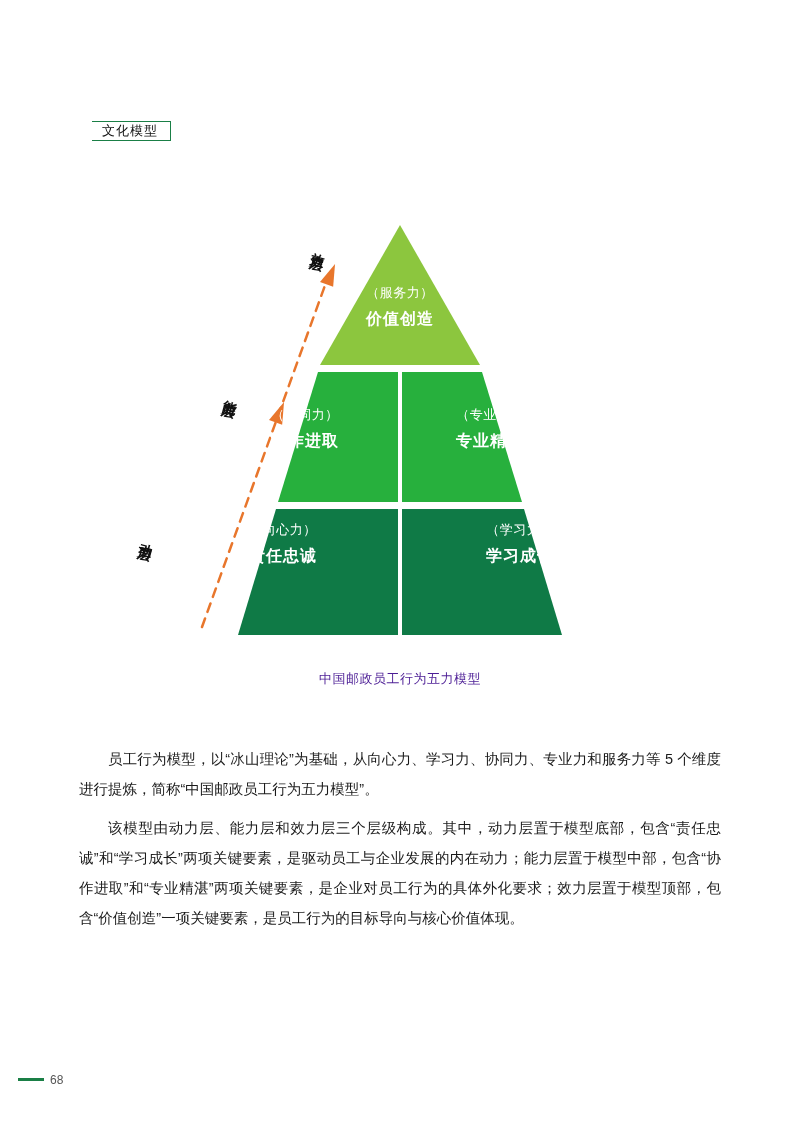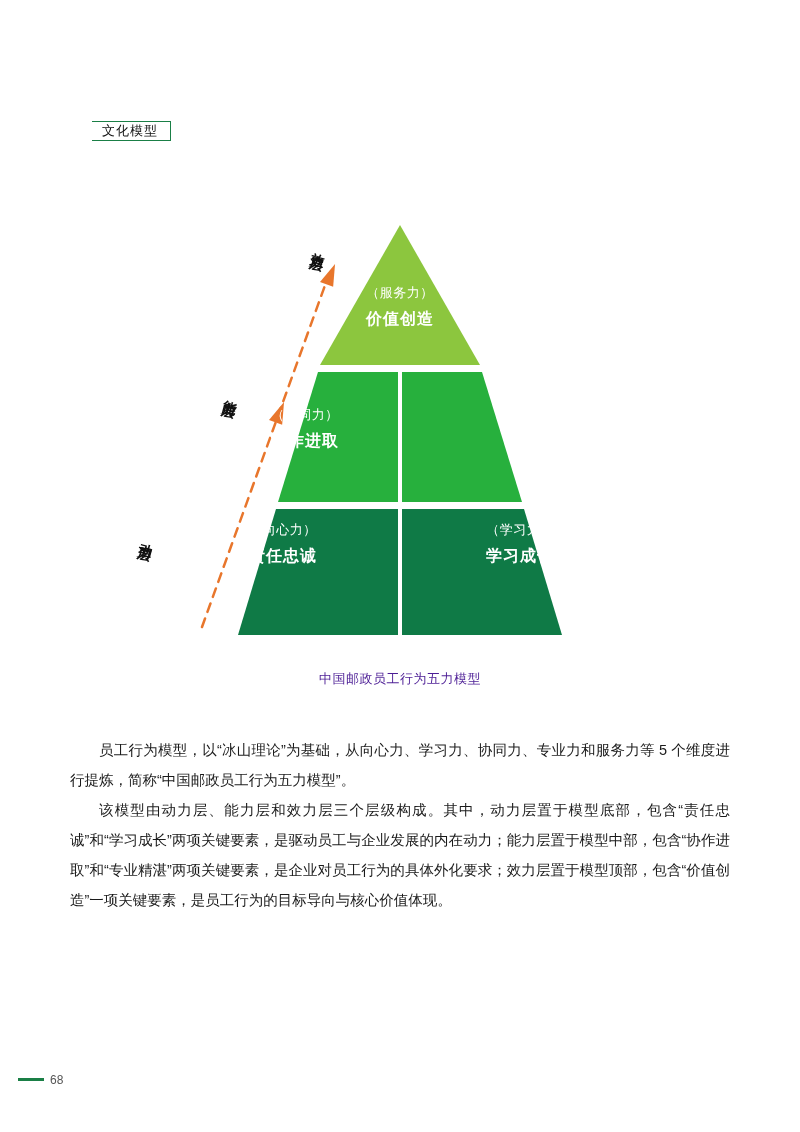--- a/index.html
+++ b/index.html
@@ -135,21 +135,21 @@
     position: absolute;
     left: 70px;
     top: 735px;
     width: 660px;
     font-size: 14.5px;
     line-height: 30px;
     color: #1a1a1a;
     text-align: justify;
   }
   .body-copy p {
-    margin: 0;
+    margin: 9px;
     text-indent: 2em;
   }
 
   
   .footer-rule {
     position: absolute;
     left: 18px;
     top: 1078px;
     width: 26px;
     height: 3px;
@@ -199,20 +199,24 @@
   <div class="blk-label lbl-mid-left">
     <span class="sub">（协同力）</span>
     <span class="main">协作进取</span>
   </div>
 
   <div class="blk-label lbl-top">
     <span class="sub">（服务力）</span>
     <span class="main">价值创造</span>
   </div>
 
+  <div class="blk-label lbl-mid-right">
+    <span class="sub">（专业力）</span>
+    <span class="main">专业精湛</span>
+  </div>
 
   <div class="blk-label lbl-bot-left">
     <span class="sub">（向心力）</span>
     <span class="main">责任忠诚</span>
   </div>
 
   <div class="blk-label lbl-bot-right">
     <span class="sub">（学习力）</span>
     <span class="main">学习成长</span>
   </div>

